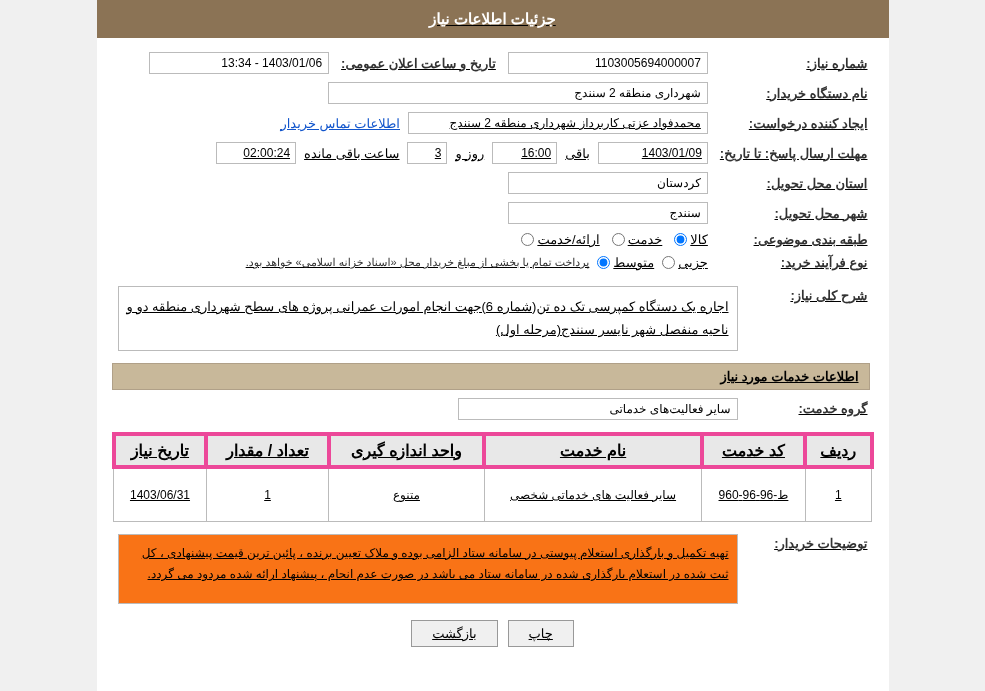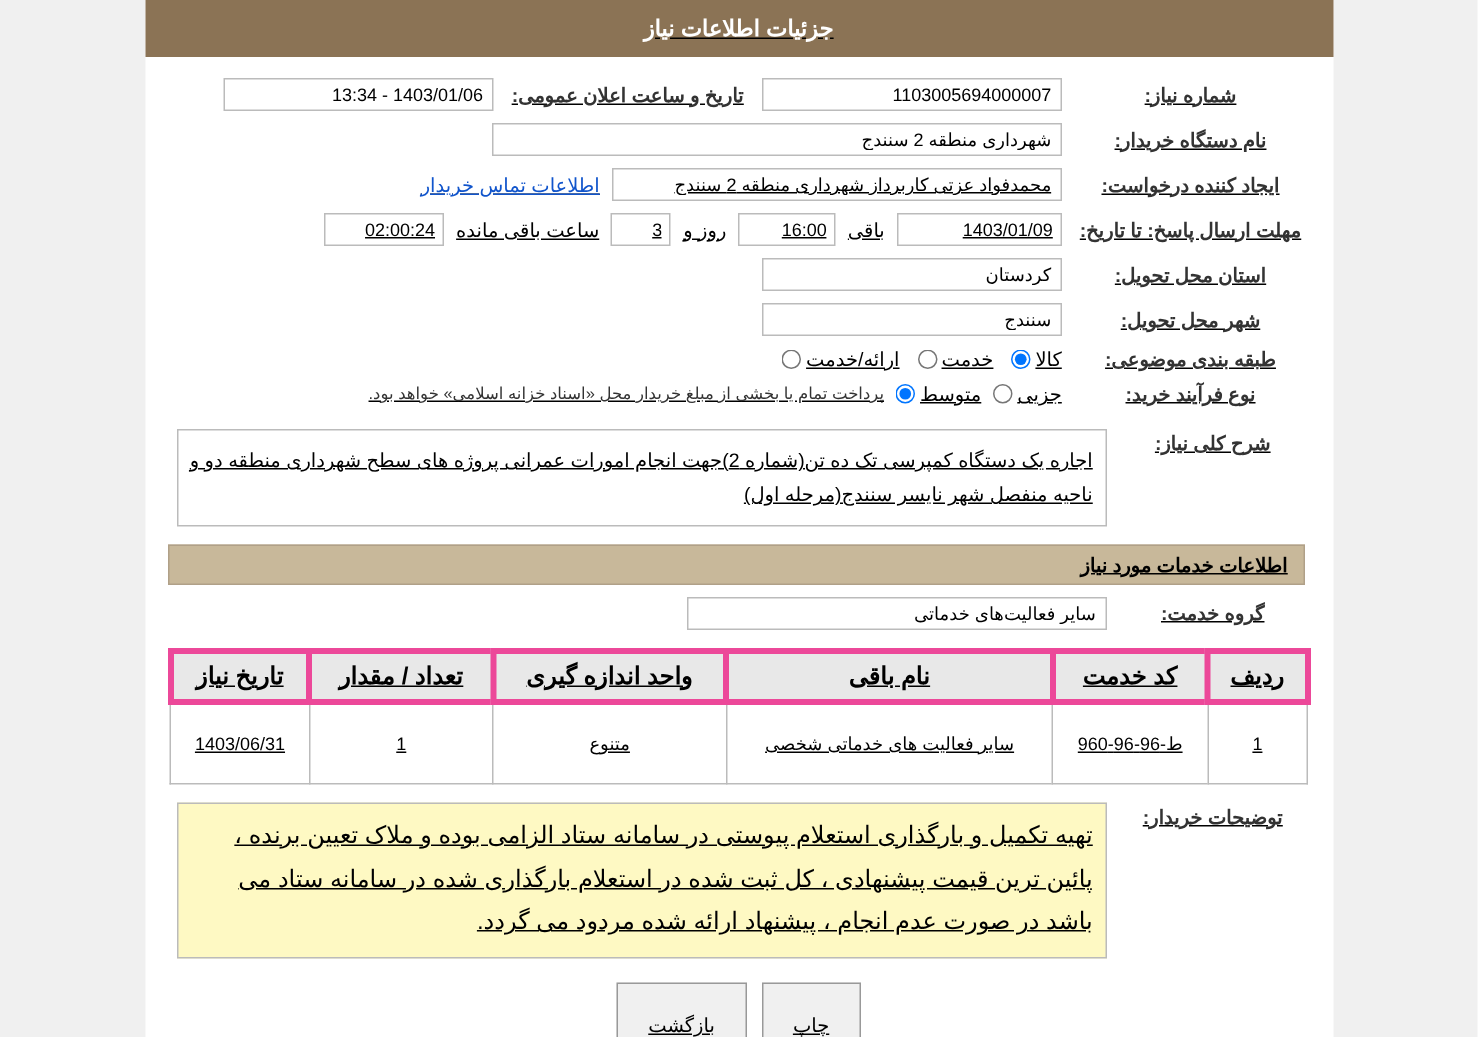--- a/index.html
+++ b/index.html
@@ -33,21 +33,21 @@
       margin-bottom: 8px;
     }
     .info-table td {
       padding: 4px 6px;
       vertical-align: middle;
     }
     .label-cell {
       color: #333;
       font-weight: bold;
       white-space: nowrap;
-      text-align: center;
+      text-align: right;
       width: 130px;
     }
     .value-cell {
       text-align: right;
     }
     .input-box {
       border: 1px solid #bbb;
       background: #fff;
       padding: 3px 6px;
       font-size: 12px;
@@ -85,25 +85,25 @@
     }
     .services-table td {
       border: 1px solid #bbb;
       padding: 19px 8px;
       text-align: center;
       font-size: 12px;
       margin-top: 16px;
     }
     .notes-box {
       border: 1px solid #bbb;
-      background: #fef9c3;
+      background: #f97316;
       padding: 8px;
       text-align: right;
       line-height: 1.8;
-      font-size: 16px;
+      font-size: 12px;
       width: 100%;
       min-height: 70px;
     }
     .radio-group {
       display: flex;
       gap: 12px;
       align-items: center;
       direction: rtl;
     }
     .radio-item {
@@ -112,21 +112,21 @@
       gap: 3px;
     }
     .buttons-row {
       text-align: center;
       margin: 12px 0 8px 0;
       display: flex;
       justify-content: center;
       gap: 10px;
     }
     .btn {
-      padding: 20px 20px;
+      padding: 5px 20px;
       font-size: 13px;
       font-family: Tahoma, Arial, sans-serif;
       cursor: pointer;
       border: 1px solid #999;
       background: #f5f5f5;
     }
     .btn-print { background: #f0f0f0; }
     .btn-back { background: #f0f0f0; }
     .row-flex {
       display: flex;
@@ -250,21 +250,21 @@
         </td>
       </tr>
     </tbody>
       </table>
 
     <table class="info-table">
       <tbody>
           <tr>
         <td class="label-cell" style="vertical-align:top; padding-top:6px;">شرح کلی نیاز:</td>
         <td>
-          <div class="description-box">اجاره یک دستگاه کمپرسی تک ده تن(شماره 2)جهت انجام امورات عمرانی پروژه های سطح شهرداری منطقه دو و ناحیه منفصل شهر نایسر سنندج(مرحله اول)</div>
+          <div class="description-box">اجاره یک دستگاه کمپرسی تک ده تن(شماره 6)جهت انجام امورات عمرانی پروژه های سطح شهرداری منطقه دو و ناحیه منفصل شهر نایسر سنندج(مرحله اول)</div>
         </td>
       </tr>
     </tbody>
       </table>
 
     <div class="section-header">اطلاعات خدمات مورد نیاز</div>
 
     <table class="info-table">
       <tbody>
           <tr>
@@ -274,21 +274,21 @@
         </td>
       </tr>
     </tbody>
       </table>
 
     <table class="services-table">
       <thead>
         <tr>
           <th>ردیف</th>
           <th>کد خدمت</th>
-          <th>نام باقی</th>
+          <th>نام خدمت</th>
           <th>واحد اندازه گیری</th>
           <th>تعداد / مقدار</th>
           <th>تاریخ نیاز</th>
         </tr>
       </thead>
       <tbody>
         <tr>
           <td>1</td>
           <td>ط-96-96-960</td>
           <td>سایر فعالیت های خدماتی شخصی</td>

